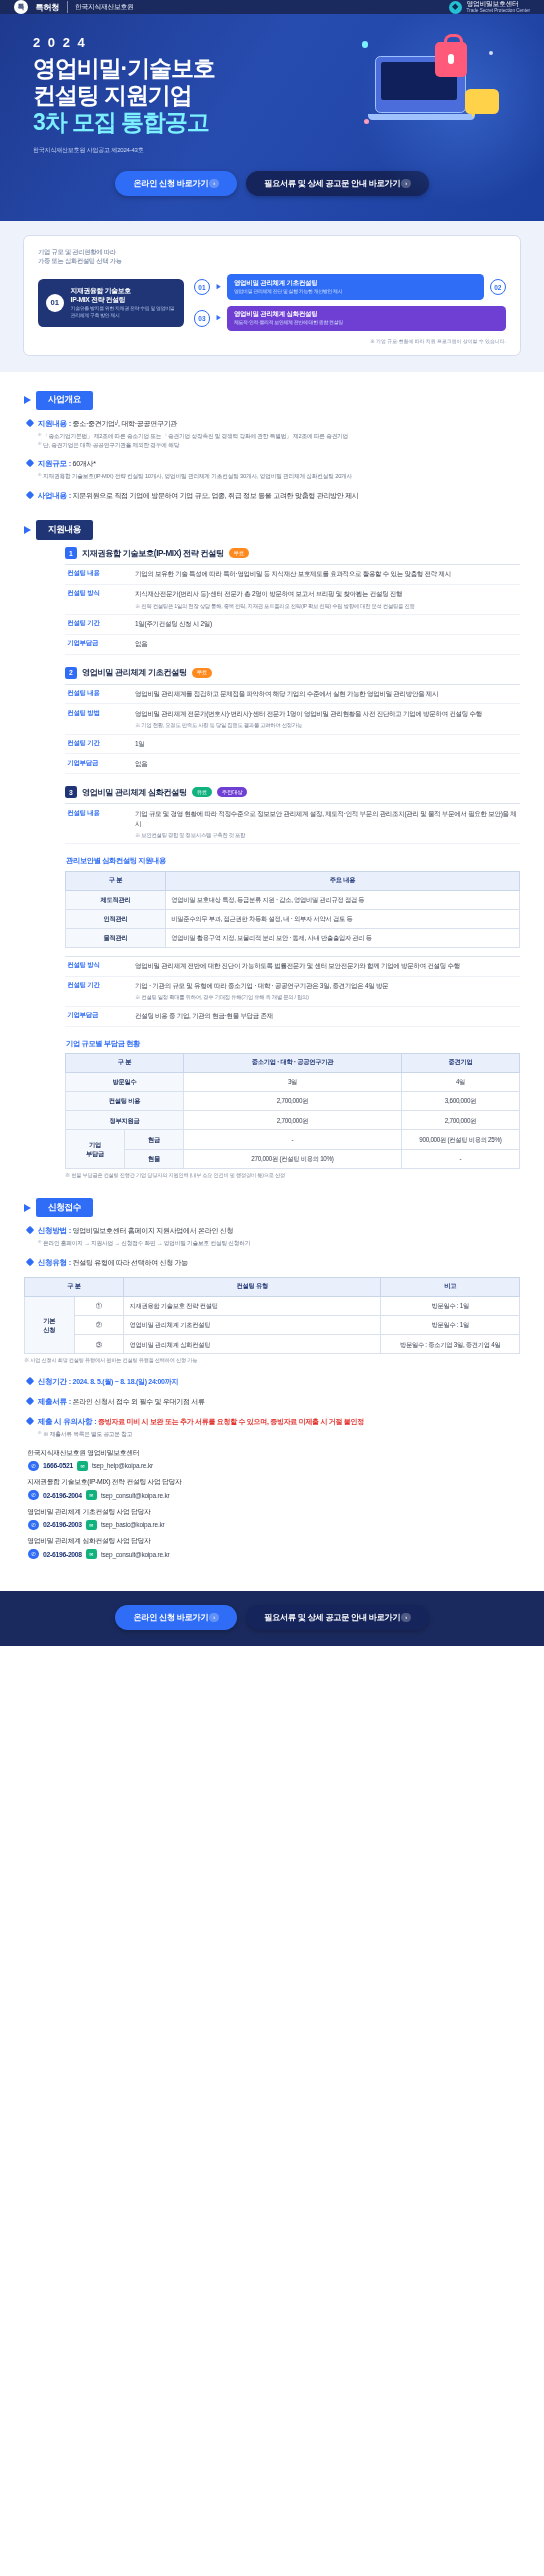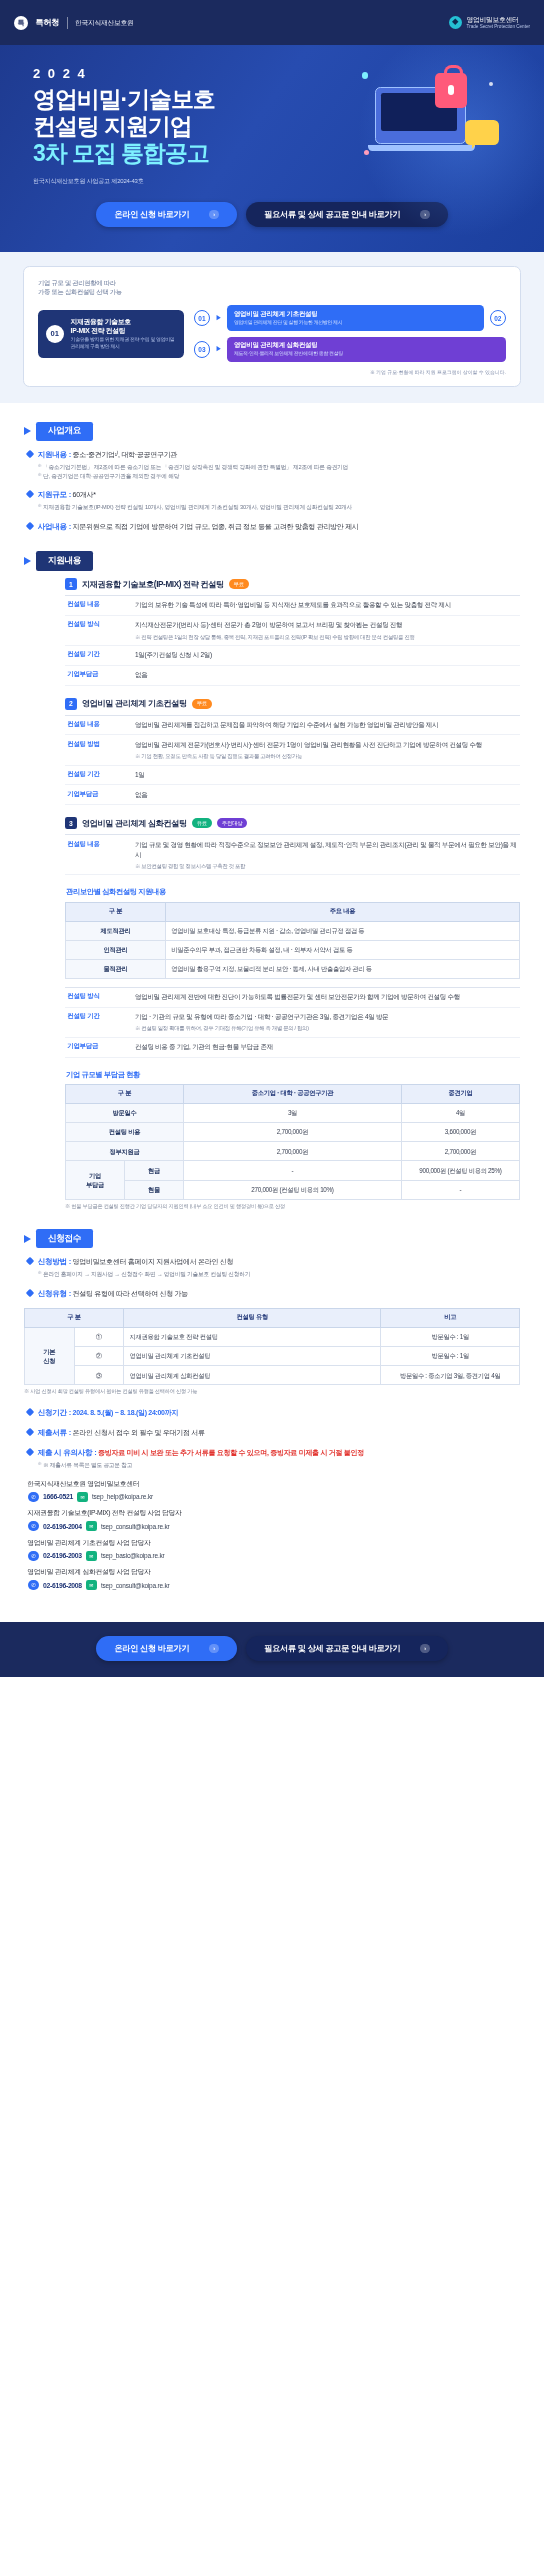--- a/index.html
+++ b/index.html
@@ -8,21 +8,21 @@
     width:544px;
     font-family:"Liberation Sans", sans-serif;
     background:#ffffff;
     color:#222;
     -webkit-font-smoothing:antialiased;
   }
   .page { width:544px; margin:0 auto; position:relative; }
 
   
   .topbar {
-    height:45px;
+    height:14px;
     background:#1b2a5e;
     display:flex;
     align-items:center;
     justify-content:space-between;
     padding:0 14px;
   }
   .topbar-left { display:flex; align-items:center; gap:7.6px; }
   .logo-mark {
     width:14px;height:14px;border-radius:50%;
     background:#fff;color:#1b2a5e;
@@ -101,21 +101,21 @@
   .art-dot{position:absolute;border-radius:50%;}
   .art-dot.d1{left:8.7px;top:4.4px;width:6.5px;height:6.5px;background:#7df0ff;}
   .art-dot.d2{left:136px;top:14px;width:4.4px;height:4.4px;background:#ffffff;opacity:.8;}
   .art-dot.d3{left:11px;top:82px;width:5.4px;height:5.4px;background:#ff9dbb;}
 
   
   .hero-btns { display:flex; gap:8.7px; justify-content:center; margin-top:16.3px; }
   .btn-pill {
     border-radius:14px;padding:7px 18.5px;font-size:8.2px;font-weight:bold;
     letter-spacing:-0.3px;color:#fff;border:none;cursor:pointer;
-    display:flex;align-items:center;gap:20px;
+    display:flex;align-items:center;gap:1px;
   }
   .btn-blue { background:#2f6df6; box-shadow:0 1.6px 5.4px rgba(0,0,0,.25); }
   .btn-navy { background:#15255c; box-shadow:0 1.6px 5.4px rgba(0,0,0,.25); }
   .btn-pill .arr {
     width:9.2px;height:9.2px;border-radius:50%;background:rgba(255,255,255,.25);
     display:inline-flex;align-items:center;justify-content:center;font-size:5.4px;
   }
 
   
   .flow-wrap { background:#eef3fb; padding:14px 23px 16.3px; }

